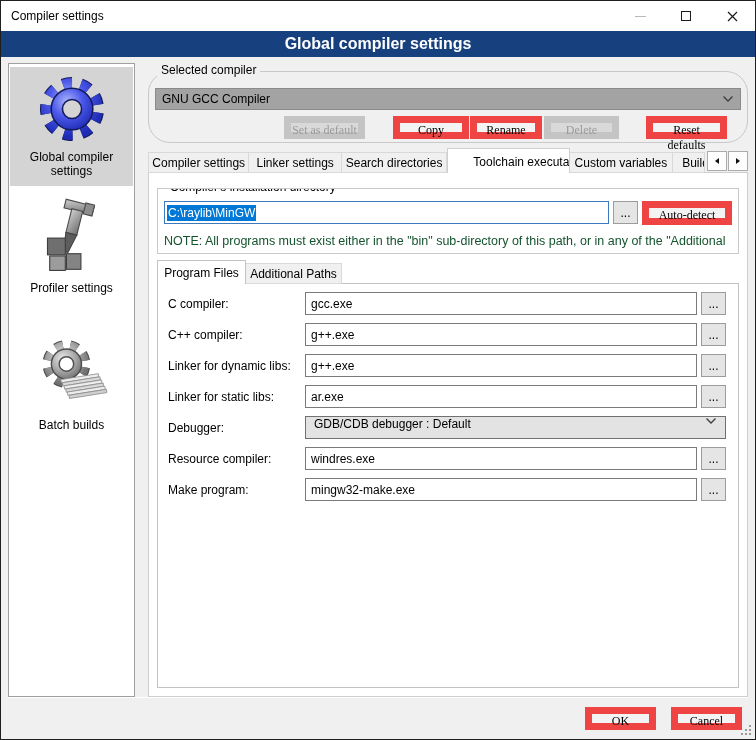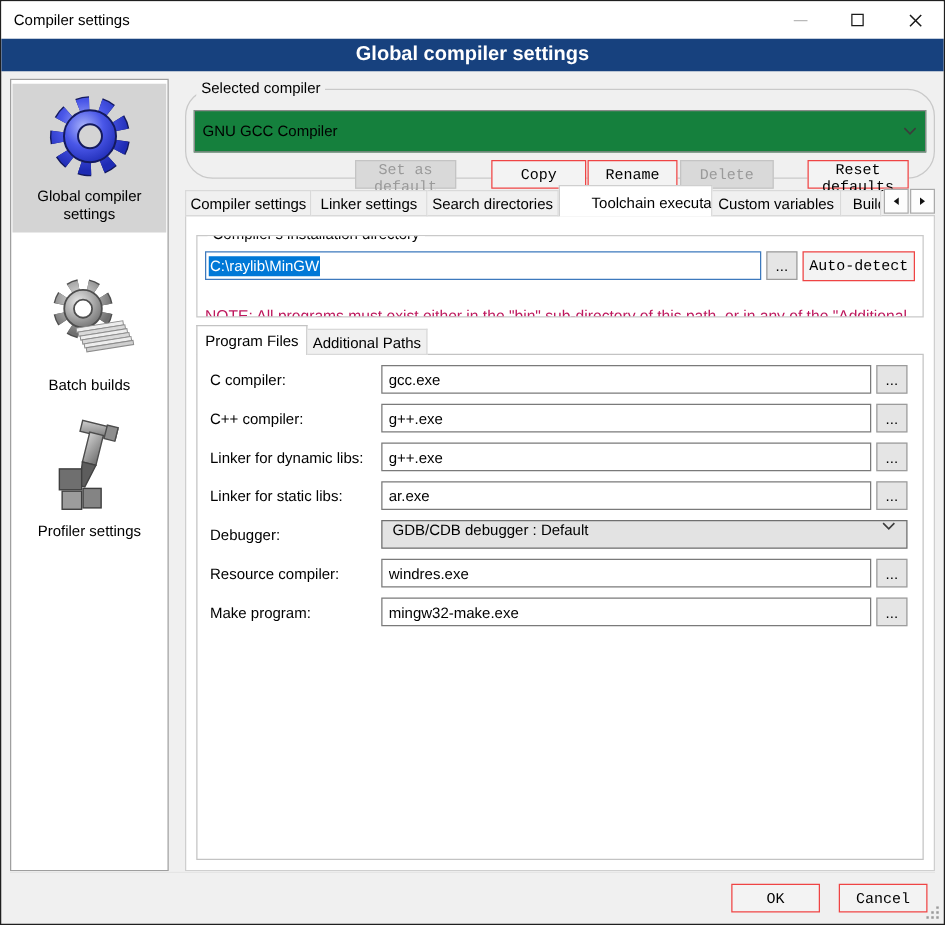--- a/index.html
+++ b/index.html
@@ -34,26 +34,26 @@
 
   
   .content { width:600px; display:flex; flex-direction:column; }
 
   .groupbox { position:relative; border:1px solid #c9c9c9; }
   .groupbox .glabel { position:absolute; top:-9px; left:8px; padding:0 4px; background:#f0f0f0; font-size:12px; }
   .groupbox.on-white .glabel { background:#fff; }
 
   
   .gb-compiler { margin-top:8px; height:72px; padding:16px 6px 0 6px;border-radius:22px; }
-  .combo { height:34px; border:1px solid #8a8a8a; background:#15803d; display:flex;
+  .combo { height:22px; border:1px solid #8a8a8a; background:#a3a3a3; display:flex;
            align-items:center; padding:0 6px; }
   .combo .cval { flex:1; white-space:nowrap; overflow:hidden; }
   .btnrow { display:flex; margin-top:6px; }
-  .btn { height:23px; background:#f3f3f3; border:1px solid #ef4444; font-size:12px;
-         font-family:Liberation Mono, monospace; text-align:center; }
+  .btn { height:23px; background:#f3f3f3; border:7px solid #ef4444; font-size:12px;
+         font-family:Liberation Serif, serif; text-align:center; }
   .btn:disabled, .btn.disabled { background:#d9d9d9; border-color:#c4c4c4; color:#9a9a9a; }
 
   
   .tabstrip { display:flex; align-items:flex-end; height:25px; margin-top:5px; position:relative; z-index:2; }
   .tab { height:21px; line-height:20px; text-align:center; background:#f0f0f0;
          border:1px solid #d9d9d9; border-left:none; white-space:nowrap; overflow:hidden;
          font-size:12px; cursor:default; }
   .tab:first-child { border-left:1px solid #d9d9d9; }
   .tab.active { height:25px; line-height:26px; background:#fff; border:1px solid #cfcfcf;
                 border-bottom:none; }
@@ -67,21 +67,21 @@
              padding:8px; display:flex; flex-direction:column; overflow:hidden; }
 
   .gb-install { margin-top:7px; height:66px; padding:12px 6px 0 6px; overflow:hidden; }
   .install-row { display:flex; align-items:flex-start; }
   .fakeinput { flex:1; height:23px; border:1px solid #3d79bd; background:#fff;
                display:flex; align-items:center; padding:0 2px; overflow:hidden; }
   .fakeinput .seltext { background:#0078d7; color:#fff; white-space:nowrap; padding:1px 1px; }
   .dots { width:25px; height:23px; margin-left:4px; background:#e5e5e5; border:1px solid #9c9c9c;
           font-family:inherit; font-size:12px; line-height:10px; }
   .autodetect { width:90px; height:24px; margin-left:4px; }
-  .note { margin-top:21px; color:#be185d; white-space:nowrap; overflow:hidden; font-size:12.5px; }
+  .note { margin-top:9px; color:#14532d; white-space:nowrap; overflow:hidden; font-size:12.5px; }
 
   
   .nbtabs { display:flex; align-items:flex-end; height:24px; margin-top:6px; position:relative; z-index:2; }
   .nbtab { height:21px; line-height:20px; text-align:center; background:#f0f0f0;
            border:1px solid #d9d9d9; white-space:nowrap; overflow:hidden; cursor:default; }
   .nbtab.active { height:24px; line-height:25px; background:#fff; border:1px solid #c3c3c3; border-bottom:none; }
   .nbtab + .nbtab { border-left:none; }
   .nbpanel { flex:1; border:1px solid #c3c3c3; margin-top:-1px; background:#fff;
              padding:8px 12px 0 10px; }
 
@@ -150,51 +150,51 @@
       <div class="side-item selected" style="--hole:#d4d4d4;">
         <svg class="sicon" width="72" height="72" viewBox="0 0 64 64">
           <circle cx="32" cy="32" r="22" fill="none" stroke="#141a5e" stroke-width="13" stroke-dasharray="7.7 7.66" transform="rotate(8 32 32)"></circle>
           <circle cx="32" cy="32" r="22" fill="none" stroke="url(#gblue)" stroke-width="11" stroke-dasharray="7.7 7.66" transform="rotate(8 32 32)"></circle>
           <circle cx="32" cy="32" r="18.5" fill="url(#gblue)" stroke="#141a5e" stroke-width="1.4"></circle>
           <circle cx="32" cy="32" r="8.5" fill="var(--hole,#fff)" stroke="#141a5e" stroke-width="1.4"></circle>
         </svg>
         <span class="slabel">Global compiler settings</span>
       </div>
 
+      <div class="side-item">
+        <svg class="sicon" width="72" height="78" viewBox="0 0 64 70">
+          <g transform="rotate(14 36 22)">
+            <rect x="22" y="4" width="26" height="8" fill="url(#gmetal)" stroke="#4c4c4c"></rect>
+            <rect x="40" y="3" width="8" height="10" fill="#8d8d8d" stroke="#4c4c4c"></rect>
+            <rect x="29" y="11" width="10" height="22" fill="url(#gmetal)" stroke="#4c4c4c"></rect>
+            <polygon points="29,33 39,33 35,50 31,50" fill="#5d5d5d" stroke="#424242"></polygon>
+          </g>
+          <rect x="10" y="36" width="16" height="15" fill="#6f6f6f" stroke="#3e3e3e"></rect>
+          <rect x="12" y="52" width="14" height="13" fill="#9c9c9c" stroke="#3e3e3e"></rect>
+          <rect x="27" y="50" width="13" height="14" fill="#848484" stroke="#3e3e3e"></rect>
+        </svg>
+        <span class="slabel">Profiler settings</span>
+      </div>
+
       <div class="side-item gap-top">
         <svg class="sicon" width="72" height="78" viewBox="0 0 64 70">
           <circle cx="27" cy="26" r="16" fill="none" stroke="#4e4e4e" stroke-width="11" stroke-dasharray="6.3 6.27" transform="rotate(10 27 26)"></circle>
           <circle cx="27" cy="26" r="16" fill="none" stroke="url(#ggray)" stroke-width="9" stroke-dasharray="6.3 6.27" transform="rotate(10 27 26)"></circle>
           <circle cx="27" cy="26" r="13.5" fill="url(#ggray)" stroke="#4e4e4e" stroke-width="1.3"></circle>
           <circle cx="27" cy="26" r="6.5" fill="var(--hole,#fff)" stroke="#4e4e4e" stroke-width="1.3"></circle>
           <g transform="translate(22,40) rotate(-9)">
             <rect x="0" y="0" width="34" height="3" fill="#ededed" stroke="#8c8c8c" stroke-width="0.7"></rect>
             <rect x="1" y="3" width="34" height="3" fill="#d9d9d9" stroke="#8c8c8c" stroke-width="0.7"></rect>
             <rect x="2" y="6" width="34" height="3" fill="#ededed" stroke="#8c8c8c" stroke-width="0.7"></rect>
             <rect x="3" y="9" width="34" height="3" fill="#d9d9d9" stroke="#8c8c8c" stroke-width="0.7"></rect>
             <rect x="4" y="12" width="34" height="3" fill="#ededed" stroke="#8c8c8c" stroke-width="0.7"></rect>
             <rect x="5" y="15" width="34" height="3" fill="#cfcfcf" stroke="#8c8c8c" stroke-width="0.7"></rect>
           </g>
         </svg>
         <span class="slabel">Batch builds</span>
-      </div>
-
-      <div class="side-item">
-        <svg class="sicon" width="72" height="78" viewBox="0 0 64 70">
-          <g transform="rotate(14 36 22)">
-            <rect x="22" y="4" width="26" height="8" fill="url(#gmetal)" stroke="#4c4c4c"></rect>
-            <rect x="40" y="3" width="8" height="10" fill="#8d8d8d" stroke="#4c4c4c"></rect>
-            <rect x="29" y="11" width="10" height="22" fill="url(#gmetal)" stroke="#4c4c4c"></rect>
-            <polygon points="29,33 39,33 35,50 31,50" fill="#5d5d5d" stroke="#424242"></polygon>
-          </g>
-          <rect x="10" y="36" width="16" height="15" fill="#6f6f6f" stroke="#3e3e3e"></rect>
-          <rect x="12" y="52" width="14" height="13" fill="#9c9c9c" stroke="#3e3e3e"></rect>
-          <rect x="27" y="50" width="13" height="14" fill="#848484" stroke="#3e3e3e"></rect>
-        </svg>
-        <span class="slabel">Profiler settings</span>
       </div>
     </div>
 
     <div class="content">
 
       <div class="groupbox gb-compiler">
         <span class="glabel">Selected compiler</span>
         <div class="combo">
           <span class="cval">GNU GCC Compiler</span>
           <svg width="12" height="8" viewBox="0 0 12 8">

